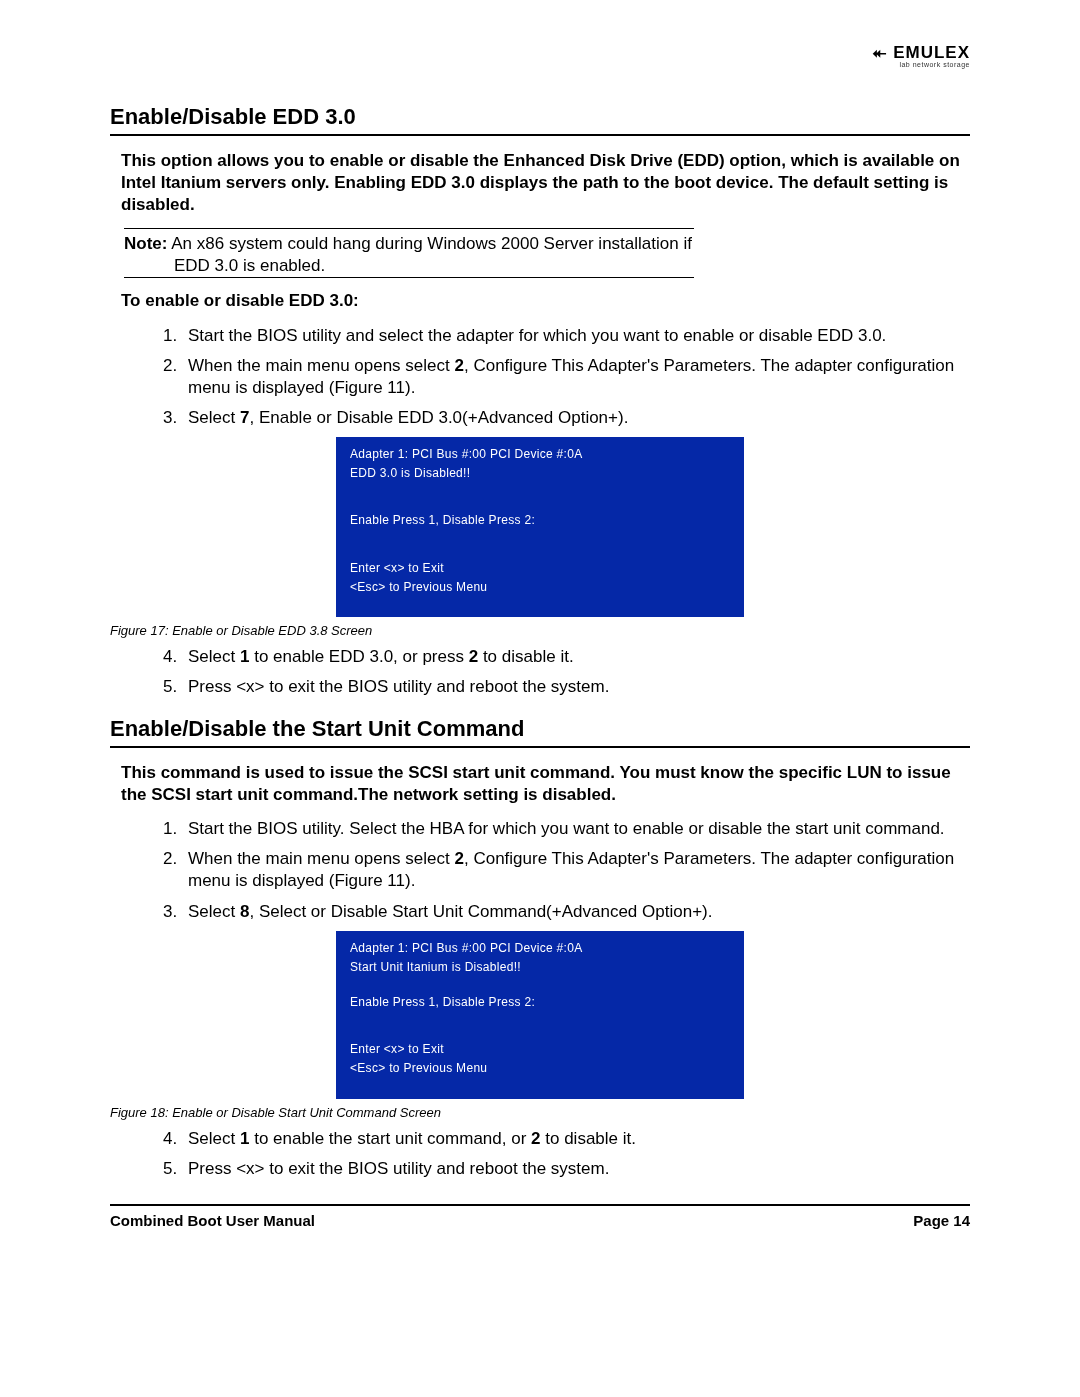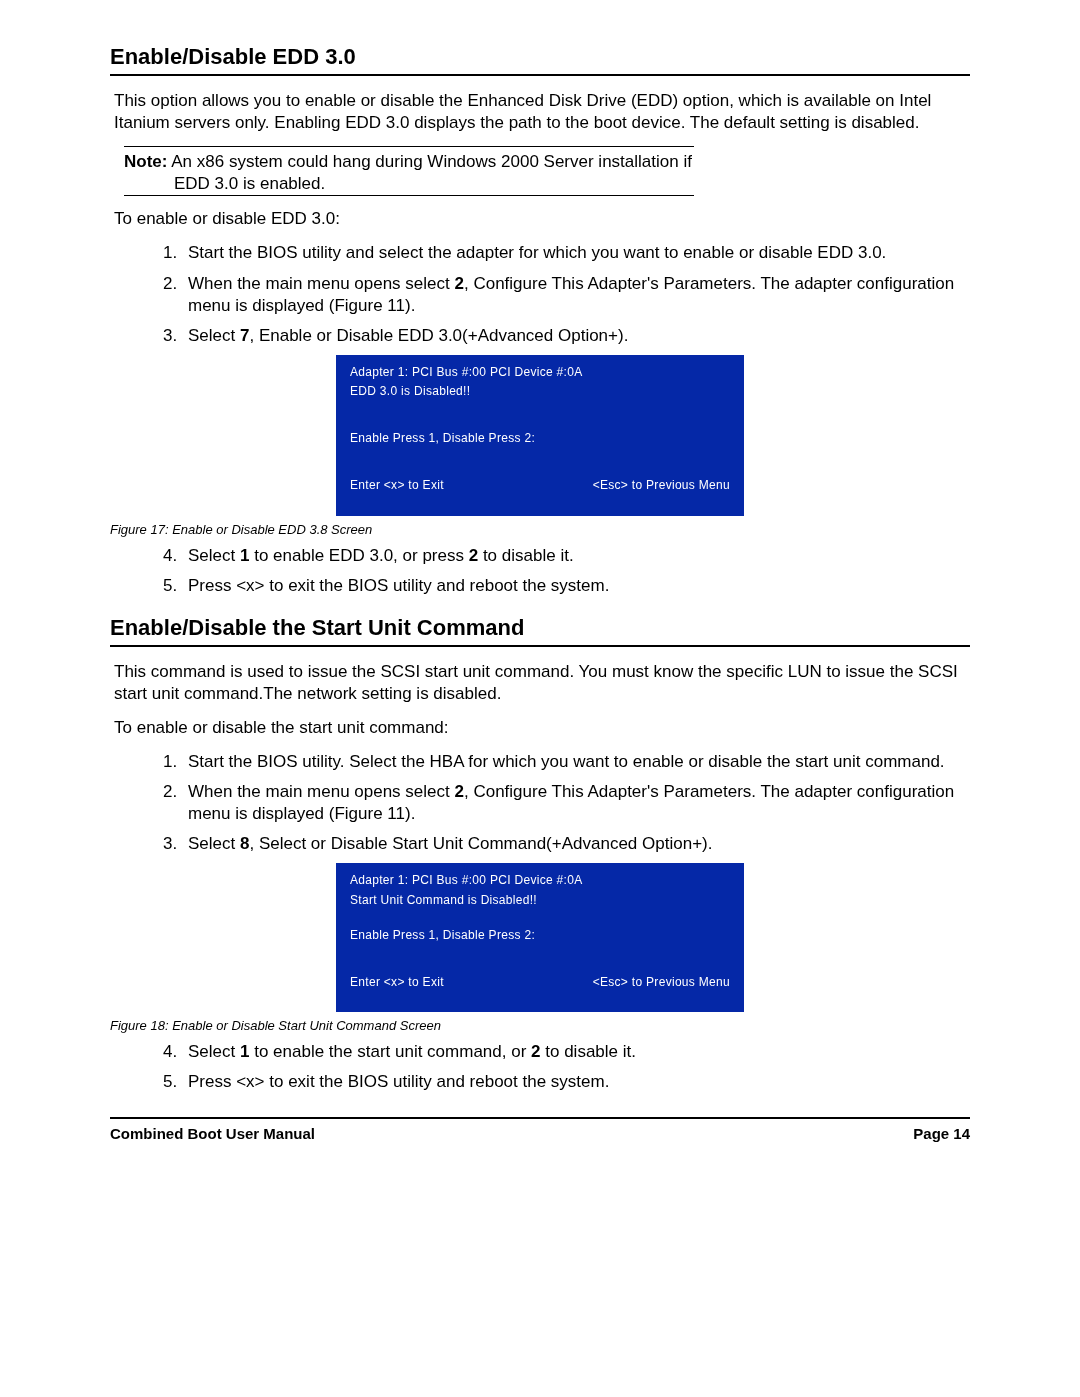--- a/index.html
+++ b/index.html
@@ -37,22 +37,23 @@
     font-size: 22px;
     font-weight: bold;
     margin: 0 0 4px 0;
   }
   .heading-rule {
     border: none;
     border-top: 2px solid #000;
     margin: 0 0 14px 0;
   }
   p.body {
-    margin: 0 0 12px 4px;
+    margin: 0 0 12px 11px;
     line-height: 1.3;
+    font-weight: bold;
   }
   .note-block {
     border-top: 1px solid #000;
     border-bottom: 1px solid #000;
     padding: 4px 0 0 0;
     margin: 0 0 12px 14px;
     line-height: 1.3;
     width: 570px;
   }
   .note-block .note-label { font-weight: bold; }
@@ -76,20 +77,21 @@
     margin: 6px auto 6px auto;
     padding: 8px 14px 20px 14px;
     line-height: 1.6;
     letter-spacing: 0.3px;
   }
   .bios-spacer { height: 28px; }
   .bios-spacer2 { height: 16px; }
   .bios-footer {
     display: flex;
     justify-content: space-between;
+    flex-direction: column;
   }
   .figure-caption {
     font-style: italic;
     font-size: 13px;
     margin: 2px 0 8px 0;
   }
   .footer-rule {
     border: none;
     border-top: 2.5px solid #000;
     margin: 24px 0 6px 0;
@@ -100,20 +102,26 @@
     font-weight: bold;
     font-size: 15px;
     align-items: flex-end;
   }
 </style>
 </head>
 <body>
 
 <div class="page">
 
+  <div class="logo-row">
+    <div>
+      <div class="logo">⯬ EMULEX</div>
+      <div class="logo-sub">lab network storage</div>
+    </div>
+  </div>
 
   <h2 class="section-heading">Enable/Disable EDD 3.0</h2>
   <hr class="heading-rule">
 
   <p class="body">This option allows you to enable or disable the Enhanced Disk Drive (EDD) option, which is available on Intel Itanium servers only. Enabling EDD 3.0 displays the path to the boot device. The default setting is disabled.</p>
 
   <div class="note-block">
     <div class="note-inner">
       <span class="note-label">Note:</span><span> An x86 system could hang during Windows 2000 Server installation if EDD 3.0 is enabled.</span>
     </div>
@@ -144,31 +152,30 @@
   <ol class="steps" start="4">
     <li><span>Select </span><b>1</b><span> to enable EDD 3.0, or press </span><b>2</b><span> to disable it.</span></li>
     <li><span>Press &lt;x&gt; to exit the BIOS utility and reboot the system.</span></li>
   </ol>
 
   <h2 class="section-heading" style="margin-top:18px">Enable/Disable the Start Unit Command</h2>
   <hr class="heading-rule">
 
   <p class="body">This command is used to issue the SCSI start unit command. You must know the specific LUN to issue the SCSI start unit command.The network setting is disabled.</p>
 
-  <p class="body">To enable or disable the start unit command:</p>
 
   <ol class="steps">
     <li><span>Start the BIOS utility. Select the HBA for which you want to enable or disable the start unit command.</span></li>
     <li><span>When the main menu opens select </span><b>2</b><span>, Configure This Adapter's Parameters. The adapter configuration menu is displayed (Figure 11).</span></li>
     <li><span>Select </span><b>8</b><span>, Select or Disable Start Unit Command(+Advanced Option+).</span></li>
   </ol>
 
   <div class="bios-screen">
     <div>Adapter 1: PCI Bus #:00 PCI Device #:0A</div>
-    <div>Start Unit Command is Disabled!!</div>
+    <div>Start Unit Itanium is Disabled!!</div>
     <div class="bios-spacer2"></div>
     <div>Enable Press 1,  Disable Press 2:</div>
     <div class="bios-spacer"></div>
     <div class="bios-footer">
       <span>Enter &lt;x&gt; to Exit</span>
       <span>&lt;Esc&gt; to Previous Menu</span>
     </div>
   </div>
 
   <div class="figure-caption">Figure 18: Enable or Disable Start Unit Command Screen</div>

